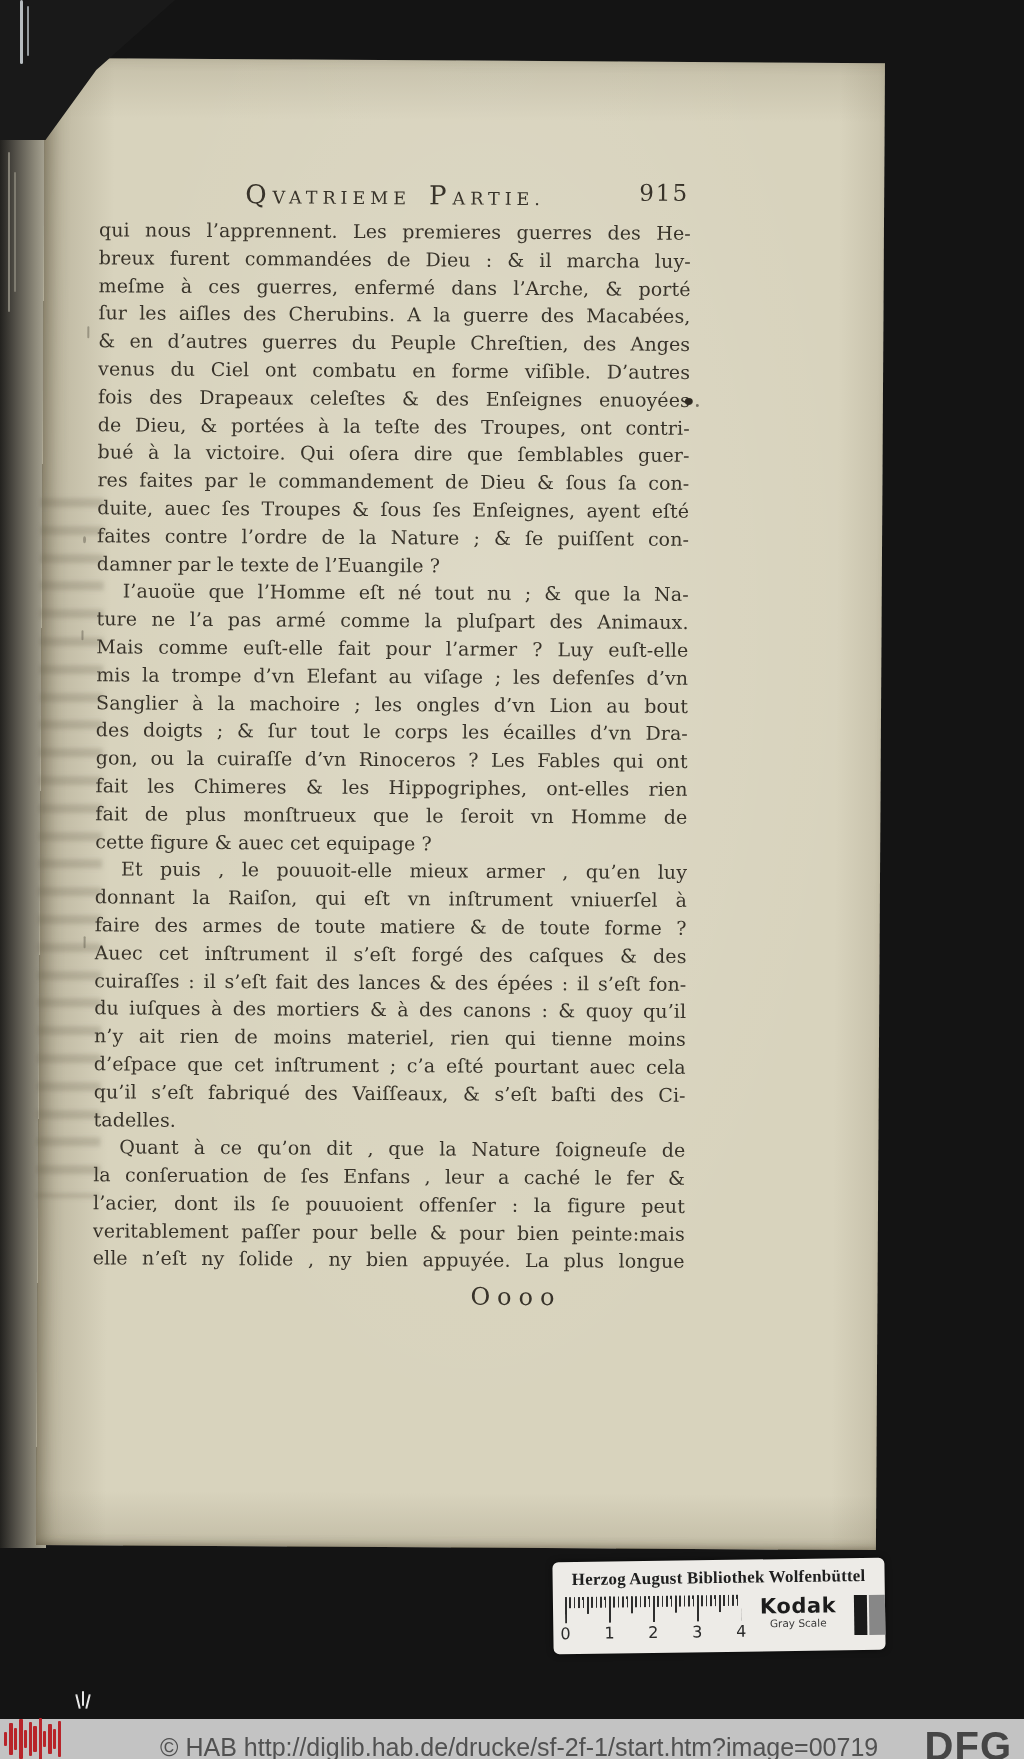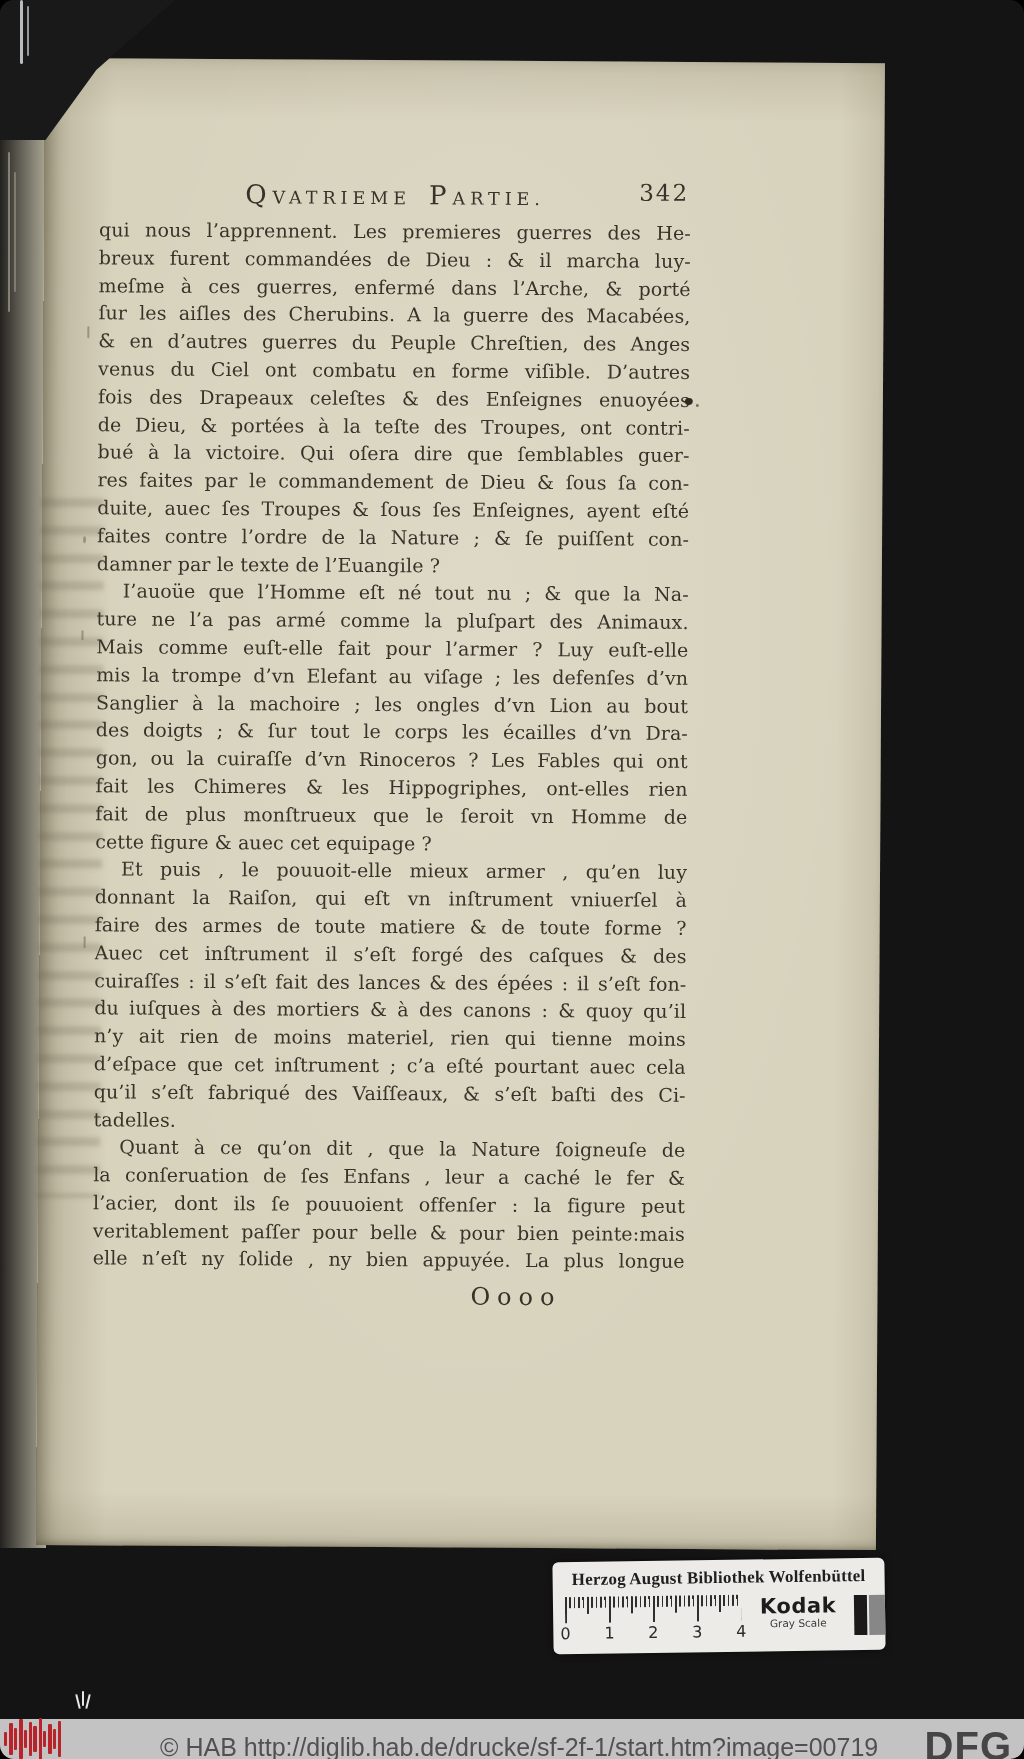--- a/index.html
+++ b/index.html
@@ -1,18 +1,18 @@
 <!DOCTYPE html>
 <html style="--background: #141414; --page-bg: #d8d3bd; --ink: #38332a; --label-bg: #edebe7; --footer-bar: #c3c3c3; --footer-text: #515151; --hab-logo-red: #b8242a; --dfg-gray: #454545;"><head>
 <meta charset="utf-8">
 <style>
   html,body{margin:0;padding:0;background:#000;}
   .stage{position:relative;width:1024px;height:1759px;overflow:hidden;
          background:var(--background,#141414);
-         font-family:"DejaVu Serif","Liberation Serif",serif;border-radius:14px;}
+         font-family:"DejaVu Serif","Liberation Serif",serif;}
 
   
   .edge-strip{position:absolute;left:0;top:52px;width:46px;height:1496px;z-index:1;
     background:linear-gradient(90deg,#23221f,#55524a 35%,#8b8778 75%,#aaa695);}
   .streak{position:absolute;border-radius:2px;}
   .s1{left:20px;top:0;width:3px;height:64px;background:#d3dade;opacity:.85;filter:blur(.5px);z-index:4;}
   .s2{left:27px;top:6px;width:2px;height:50px;background:#c6ced2;opacity:.7;filter:blur(.5px);z-index:4;}
   .s3{left:8px;top:100px;width:2px;height:160px;background:#c9c5b4;opacity:.5;filter:blur(.6px);}
   .s4{left:14px;top:120px;width:2px;height:120px;background:#c2bead;opacity:.4;filter:blur(.6px);}
 
@@ -118,21 +118,21 @@
     <i class="streak s3"></i>
     <i class="streak s4"></i>
   </div>
 
   <div class="page">
     <div class="showthrough"></div>
 
     <div class="running-head">
       <span class="tw">Qvatrieme</span>
       <span class="tw">Partie.</span>
-      <span class="folio">342</span>
+      <span class="folio">915</span>
     </div>
 
     <div class="text-block">
         <div class="para">
           <div class="line">qui nous l’apprennent.  Les premieres guerres des He-</div>
           <div class="line">breux furent commandées de Dieu : &amp; il marcha luy-</div>
           <div class="line">meſme à ces guerres, enfermé dans l’Arche, &amp; porté</div>
           <div class="line">ſur les aiſles des Cherubins.  A la guerre des Macabées,</div>
           <div class="line">&amp; en d’autres guerres du Peuple Chreſtien, des Anges</div>
           <div class="line">venus du Ciel ont combatu en forme viſible.  D’autres</div>

